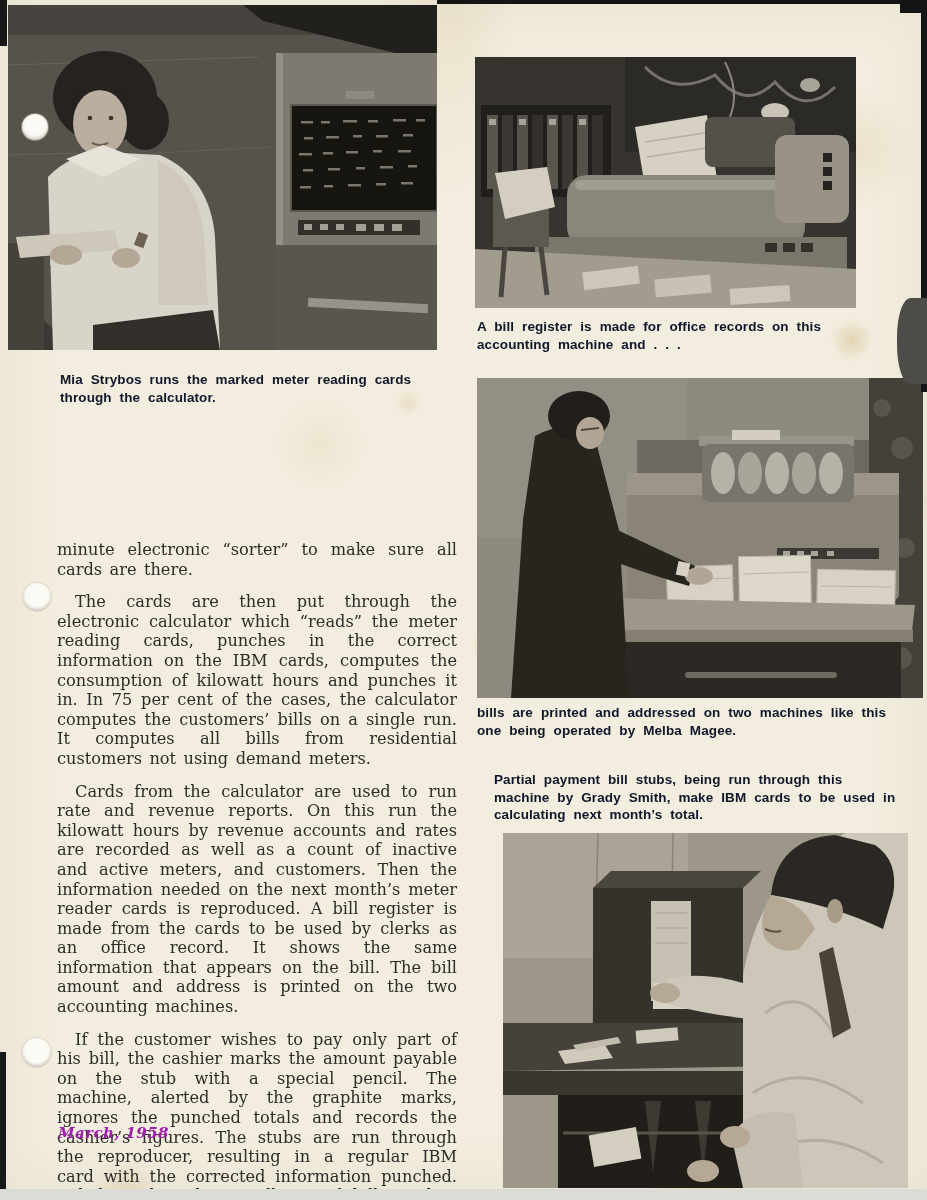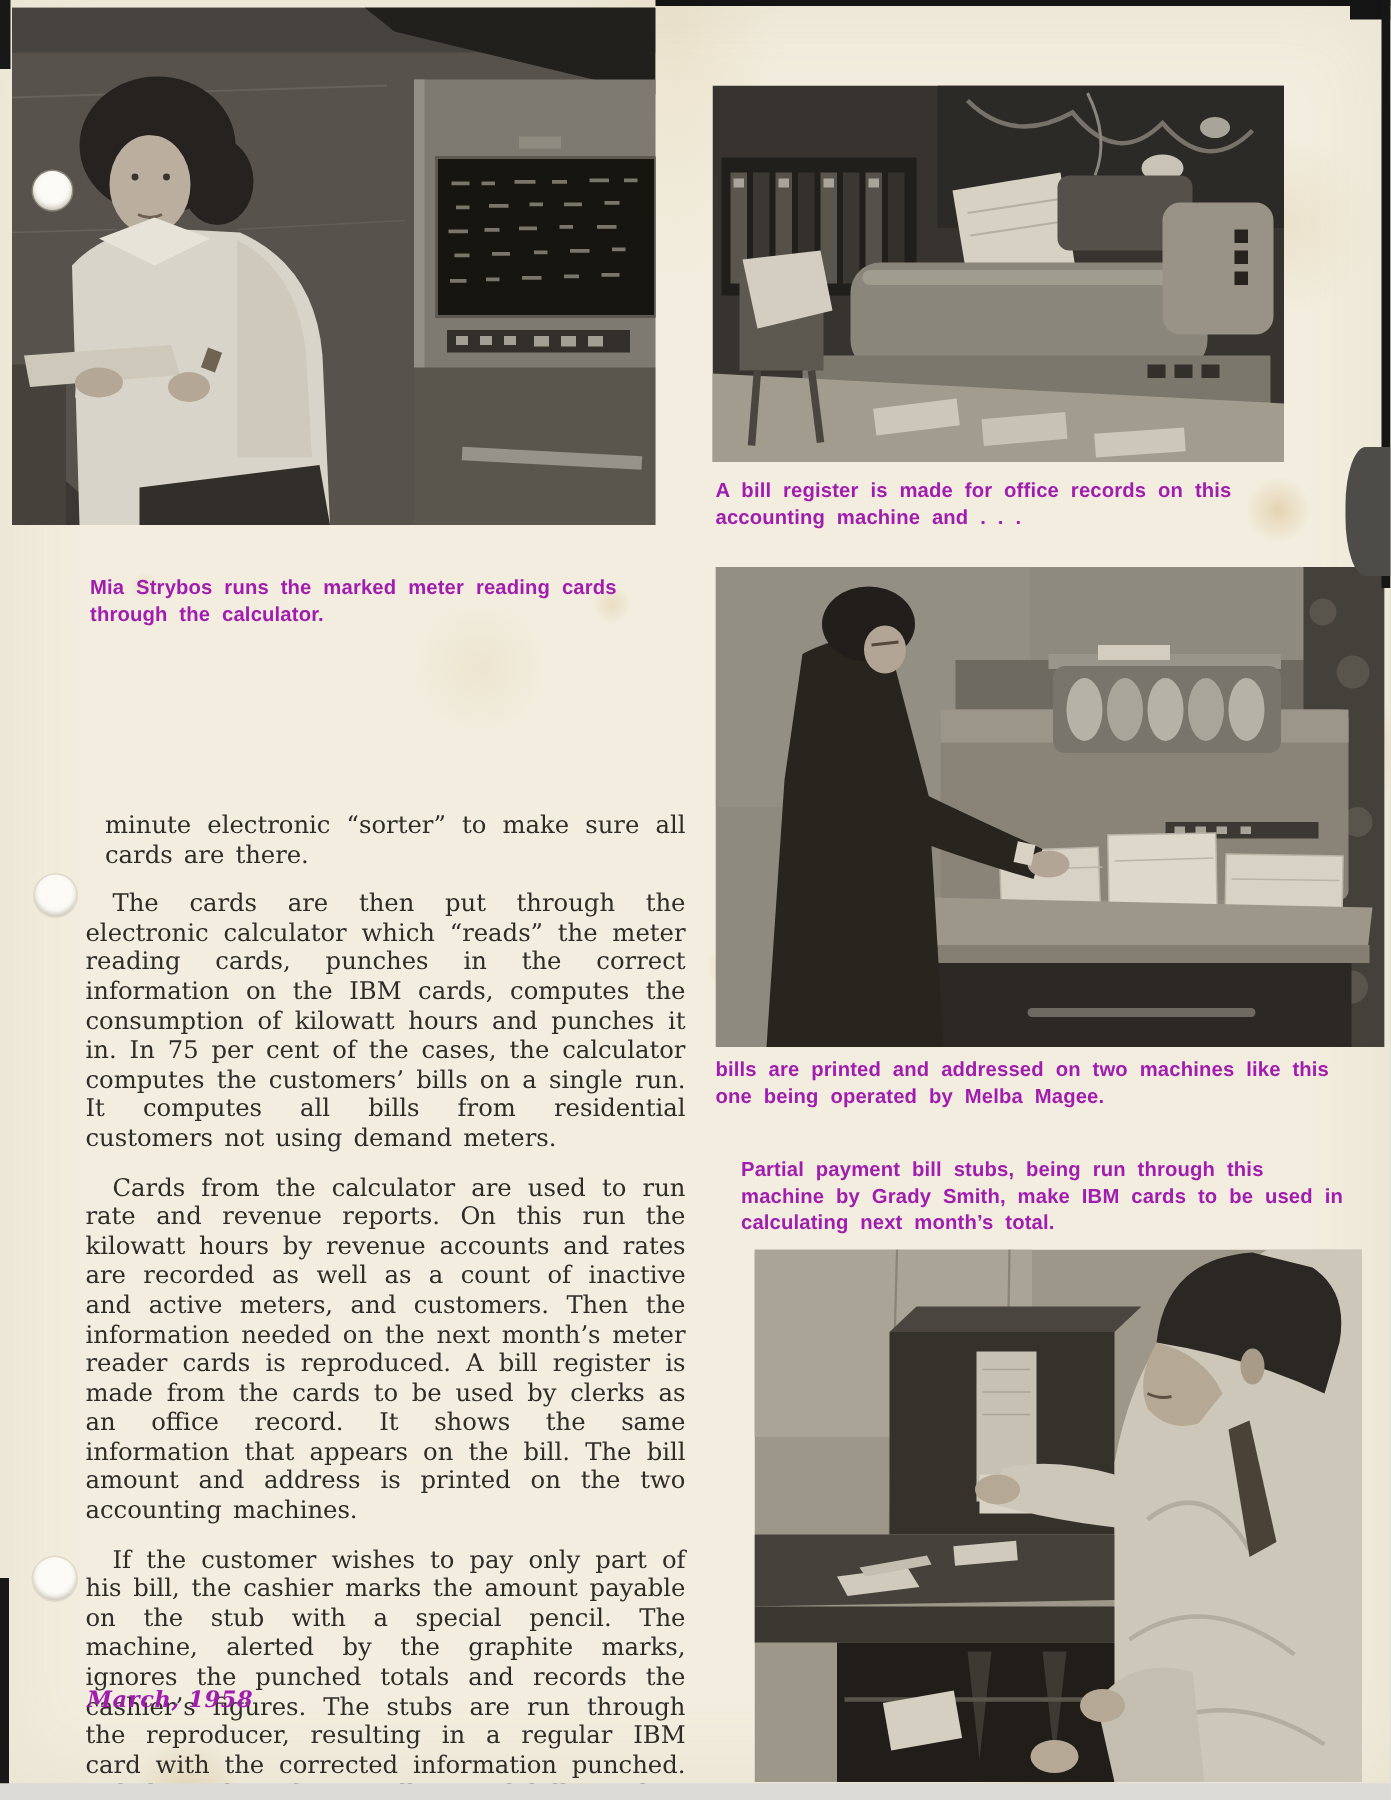--- a/index.html
+++ b/index.html
@@ -14,26 +14,26 @@
       radial-gradient(circle at 408px 403px, rgba(193,146,66,.18) 0, rgba(193,146,66,0) 13px),
       radial-gradient(circle at 97px 391px, rgba(193,146,66,.15) 0, rgba(193,146,66,0) 10px),
       radial-gradient(circle at 320px 445px, rgba(200,170,110,.12) 0, rgba(200,170,110,0) 45px),
       radial-gradient(ellipse at 700px 1180px, rgba(193,150,80,.18) 0, rgba(193,150,80,0) 55px),
       radial-gradient(circle at 125px 1193px, rgba(193,150,80,.22) 0, rgba(193,150,80,0) 35px),
       radial-gradient(ellipse at 905px 500px, rgba(200,170,110,.18) 0, rgba(200,170,110,0) 45px),
       radial-gradient(ellipse at 450px 20px,  rgba(200,170,110,.14) 0, rgba(200,170,110,0) 70px);
     box-shadow:inset 0 0 60px rgba(160,140,100,.12);}
   .photo{position:absolute;display:block;}
   .caption{position:absolute;font-weight:bold;font-size:13.5px;line-height:17.5px;
-    color:#a21caf;word-spacing:.3em;letter-spacing:.1px;}
+    color:#0f172a;word-spacing:.3em;letter-spacing:.1px;}
   .article{position:absolute;left:57px;top:540px;width:400px;
     font-family:"DejaVu Serif","Liberation Serif",serif;font-size:16.2px;
     line-height:19.6px;color:#2e2c29;text-align:justify;word-spacing:.14em;}
   .article p{margin:0 0 13px 0;text-indent:18px;}
-  .article p.no-indent{text-indent:0;margin-left:13px;}
+  .article p.no-indent{text-indent:0;}
   .footer-date{position:absolute;left:58px;top:1124px;
     font-family:"DejaVu Serif","Liberation Serif",serif;font-weight:bold;
     font-style:italic;font-size:15px;color:#a21caf;letter-spacing:.4px;}
   .punch{position:absolute;border-radius:50%;background:#fbfaf5;
     box-shadow:inset 0 -2px 3px rgba(120,110,90,.35), 0 0 0 1px rgba(205,195,175,.45);}
   .edge{position:absolute;}
 </style>
 </head>
 <body>
 
@@ -106,21 +106,21 @@
     <path d="M84,138 Q92,142 100,138" stroke="#6d5f52" stroke-width="2" fill="none"></path>
     <polygon points="58,154 95,140 132,154 95,172" fill="#e8e3d8"></polygon>
     <path d="M45,232 Q95,226 132,242 L127,268 Q82,264 42,260 Z" fill="#d9d4c9"></path>
     <polygon points="8,232 106,225 112,245 12,253" fill="#cdc8ba"></polygon>
     <line x1="12" y1="240" x2="108" y2="233" stroke="#b4af a2" stroke-width="1"></line>
     <ellipse cx="58" cy="250" rx="16" ry="10" fill="#b4a795"></ellipse>
     <ellipse cx="118" cy="253" rx="14" ry="10" fill="#b4a795"></ellipse>
     <rect x="128" y="228" width="10" height="14" fill="#6e6253" transform="rotate(20 133 235)"></rect>
   </svg>
 
-  <div class="caption" style="left:60px;top:383px;width:394px;">Mia Strybos runs the marked meter reading cards through the calculator.</div>
+  <div class="caption" style="left:60px;top:371px;width:394px;">Mia Strybos runs the marked meter reading cards through the calculator.</div>
 
   <svg class="photo" style="left:475px;top:57px;" width="381" height="251" viewBox="0 0 381 251">
     <rect width="381" height="251" fill="#37342f"></rect>
     <rect x="150" y="0" width="231" height="95" fill="#2c2a26"></rect>
     <path d="M170,10 Q200,40 240,18 Q270,55 300,25 Q330,60 360,30" stroke="#77736b" stroke-width="3" fill="none"></path>
     <path d="M250,5 Q265,35 255,60" stroke="#8a867f" stroke-width="2" fill="none"></path>
     <ellipse cx="300" cy="55" rx="14" ry="9" fill="#c8c3b6"></ellipse>
     <ellipse cx="335" cy="28" rx="10" ry="7" fill="#a9a499"></ellipse>
     <rect x="6" y="48" width="130" height="92" fill="#211f1c"></rect>
     <g>

